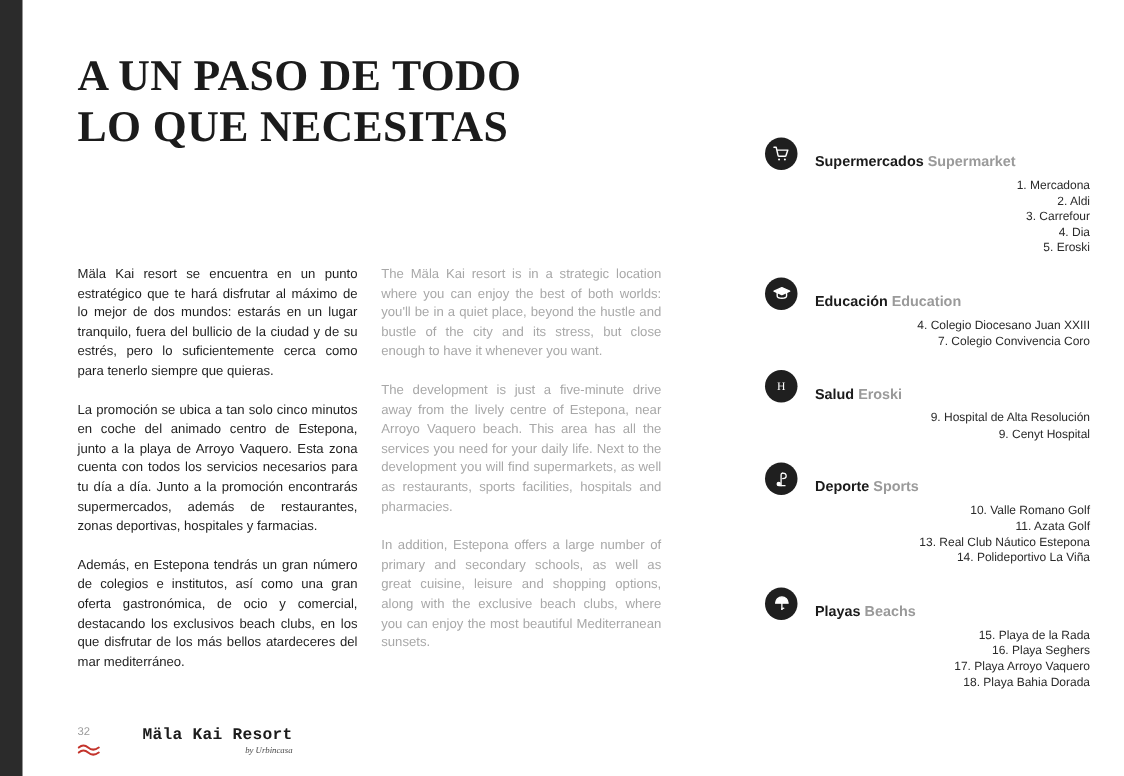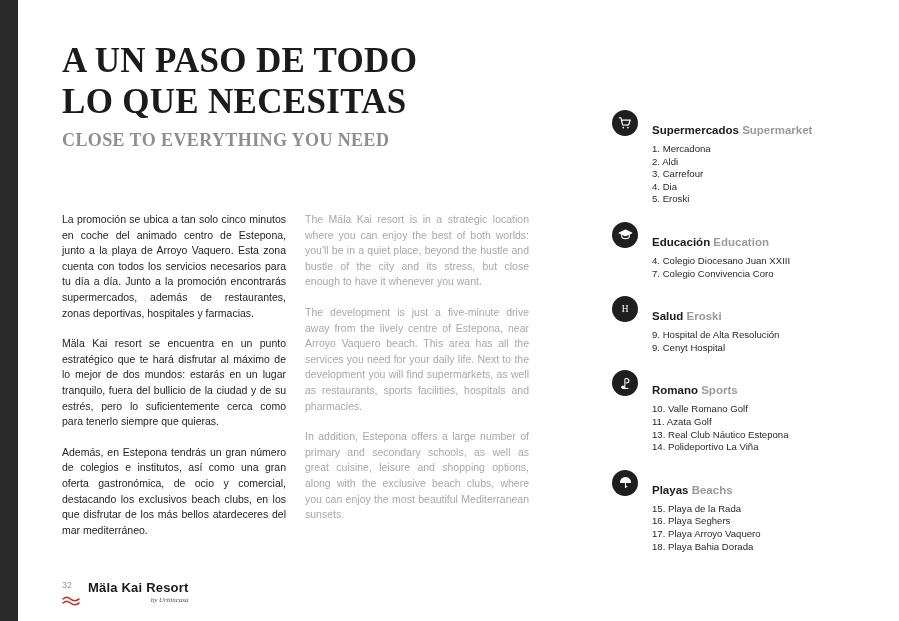--- a/index.html
+++ b/index.html
@@ -107,20 +107,21 @@
     white-space: nowrap;
   }
   .cat-title .en {
     color: #9a9a9a;
     font-weight: bold;
   }
   .items {
     margin: 7px 0 0 40px;
     padding: 0;
     list-style: none;
+    text-align: right;
   }
   .items li {
     font-size: 9.6px;
     line-height: 12.6px;
     color: #2a2a2a;
     white-space: nowrap;
   }
 
   
   .footer-num {
@@ -136,25 +137,26 @@
     top: 592px;
     width: 18px;
     height: 10px;
   }
   .footer-brand {
     position: absolute;
     left: 88px;
     top: 580px;
   }
   .footer-brand .brand {
-    font-family: Liberation Sans, sans-serif;
+    font-family: Liberation Mono, monospace;
     font-weight: bold;
     font-size: 13px;
     color: #1b1b1b;
     letter-spacing: 0.2px;
+    margin-left: 26px;
   }
   .footer-brand .by {
     font-family: "Liberation Serif", serif;
     font-style: italic;
     font-size: 7px;
     color: #4a4a4a;
     text-align: right;
     margin-top: 1px;
   }
 </style>
@@ -162,25 +164,24 @@
 <body>
 
 <div class="page">
 
   <div class="left-edge"></div>
 
   <div class="headline">
     <div class="line">A UN PASO DE TODO</div>
     <div class="line">LO QUE NECESITAS</div>
   </div>
-  <div class="subhead">CLOSE TO EVERYTHING YOU NEED</div>
 
   <div class="col col-es">
+    <p>Mäla Kai resort se encuentra en un punto estratégico que te hará disfrutar al máximo de lo mejor de dos mundos: estarás en un lugar tranquilo, fuera del bullicio de la ciudad y de su estrés, pero lo suficientemente cerca como para tenerlo siempre que quieras.</p>
     <p>La promoción se ubica a tan solo cinco minutos en coche del animado centro de Estepona, junto a la playa de Arroyo Vaquero. Esta zona cuenta con todos los servicios necesarios para tu día a día. Junto a la promoción encontrarás supermercados, además de restaurantes, zonas deportivas, hospitales y farmacias.</p>
-    <p>Mäla Kai resort se encuentra en un punto estratégico que te hará disfrutar al máximo de lo mejor de dos mundos: estarás en un lugar tranquilo, fuera del bullicio de la ciudad y de su estrés, pero lo suficientemente cerca como para tenerlo siempre que quieras.</p>
     <p>Además, en Estepona tendrás un gran número de colegios e institutos, así como una gran oferta gastronómica, de ocio y comercial, destacando los exclusivos beach clubs, en los que disfrutar de los más bellos atardeceres del mar mediterráneo.</p>
   </div>
 
   <div class="col col-en">
     <p>The Mäla Kai resort is in a strategic location where you can enjoy the best of both worlds: you'll be in a quiet place, beyond the hustle and bustle of the city and its stress, but close enough to have it whenever you want.</p>
     <p>The development is just a five-minute drive away from the lively centre of Estepona, near Arroyo Vaquero beach. This area has all the services you need for your daily life. Next to the development you will find supermarkets, as well as restaurants, sports facilities, hospitals and pharmacies.</p>
     <p>In addition, Estepona offers a large number of primary and secondary schools, as well as great cuisine, leisure and shopping options, along with the exclusive beach clubs, where you can enjoy the most beautiful Mediterranean sunsets.</p>
   </div>
 
   <div class="panel">
@@ -249,21 +250,21 @@
       <div class="cat-head">
         <div class="badge">
           <svg width="15" height="15" viewBox="0 0 24 24" fill="none" stroke="#ffffff" stroke-width="1.7" stroke-linecap="round" stroke-linejoin="round">
             <path d="M9 20h7"></path>
             <path d="M11 20V6c0-1 .8-2 2-2"></path>
             <path d="M13 4c2.5 0 4.5 1.6 4.5 3.6S15.5 11 13 11"></path>
             <circle cx="8" cy="18" r="2" fill="#ffffff" stroke="#ffffff"></circle>
           </svg>
         </div>
         <div class="cat-title">
-          <span>Romano</span>
+          <span>Deporte</span>
           <span class="en">Sports</span>
         </div>
       </div>
       <ul class="items">
         <li>10. Valle Romano Golf</li>
         <li>11. Azata Golf</li>
         <li>13. Real Club Náutico Estepona</li>
         <li>14. Polideportivo La Viña</li>
       </ul>
     </div>

